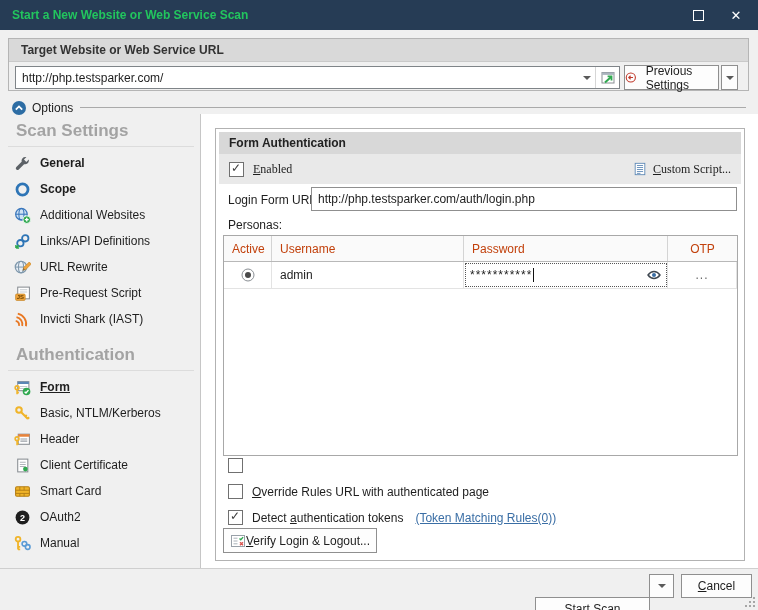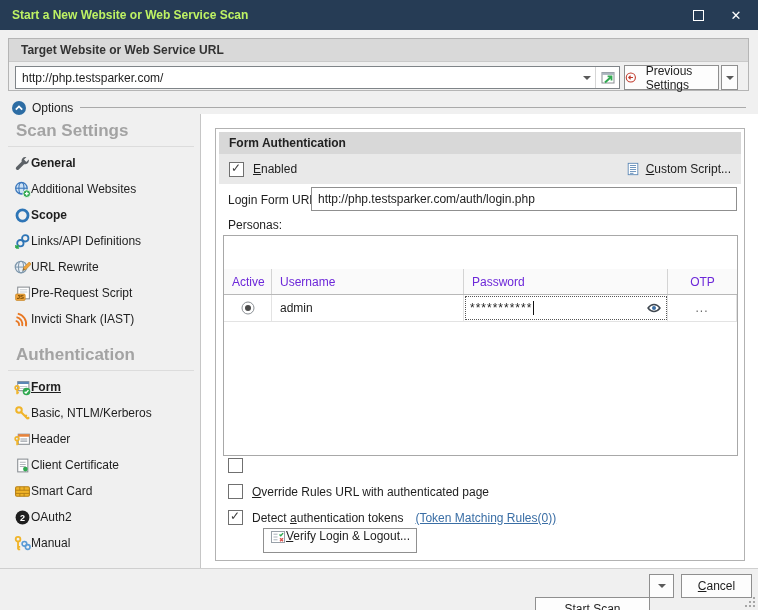--- a/index.html
+++ b/index.html
@@ -2,21 +2,21 @@
 <html><head>
 <meta charset="utf-8">
 <style>
   html,body{margin:0;padding:0;}
   body{width:758px;height:610px;font-family:"Liberation Sans",sans-serif;font-size:12px;color:#1e1e1e;}
   .window{position:relative;width:758px;height:610px;background:#f0f0f0;overflow:hidden;}
   .u{text-decoration:underline;}
 
   
   .titlebar{position:absolute;left:0;top:0;width:758px;height:30px;background:#263c55;}
-  .title{position:absolute;left:12px;top:0;line-height:30px;font-weight:bold;color:#bef264;font-size:12px;}
+  .title{position:absolute;left:12px;top:0;line-height:30px;font-weight:bold;color:#22c55e;font-size:12px;}
   .tb-btn{position:absolute;top:0;width:36px;height:30px;display:flex;align-items:center;justify-content:center;color:#fff;cursor:default;}
   .btn-max{right:42px;}
   .btn-close{right:4px;font-size:13px;}
   .max-square{width:9px;height:9px;border:1px solid #fff;}
 
   
   .target-box{position:absolute;left:8px;top:38px;width:741px;height:53px;border:1px solid #b5b5b5;background:#f0f0f0;box-sizing:border-box;}
   .target-head{height:22px;background:#d9d9d9;border-bottom:1px solid #c9c9c9;font-weight:bold;color:#333;line-height:22px;padding-left:12px;}
   .url-combo{position:absolute;left:6px;top:27px;width:605px;height:23px;background:#fff;border:1px solid #7f8488;box-sizing:border-box;display:flex;align-items:center;}
   .url-input{flex:1;border:none;outline:none;font:12px "Liberation Sans",sans-serif;padding:0 0 0 6px;background:transparent;color:#1e1e1e;}
@@ -31,60 +31,60 @@
   .options-line{position:absolute;left:80px;top:107px;width:666px;height:1px;background:#aaaaaa;}
 
   
   .content-bg{position:absolute;left:201px;top:114px;width:557px;height:454px;background:#fff;}
   .v-divider{position:absolute;left:200px;top:114px;width:1px;height:454px;background:#c6c6c6;}
 
   
   .sidebar{position:absolute;left:8px;top:118px;width:190px;}
   .side-header{font-weight:bold;color:#a3a3a3;font-size:17px;padding:3px 0 5px 8px;}
   .side-rule{height:1px;background:#dcdcdc;margin:0 4px 3px 0;}
-  .side-item{height:26px;display:flex;align-items:center;padding-left:6px;cursor:default;}
+  .side-item{height:26px;display:flex;align-items:center;padding-left:6px;gap:9px;cursor:default;}
   .side-item svg{flex:none;}
   .bold .lbl{font-weight:bold;}
   .selected .lbl{font-weight:bold;text-decoration:underline;}
   .auth-gap{height:10px;}
 
   
   .panel{position:absolute;left:215px;top:128px;width:530px;height:433px;border:1px solid #b2b2b2;background:#fff;box-sizing:border-box;}
   .panel-head{position:absolute;left:3px;top:3px;right:3px;height:22px;background:#d8d8d8;font-weight:bold;line-height:22px;padding-left:10px;color:#222;}
-  .enabled-row{position:absolute;left:3px;top:25px;right:3px;height:30px;background:#e9e9e9;display:flex;align-items:center;padding:0 10px;box-sizing:border-box;}
+  .enabled-row{position:absolute;left:3px;top:25px;right:3px;height:30px;background:#e9e9e9;display:flex;align-items:center;padding:0 10px;box-sizing:border-box;font-family:Liberation Serif, serif;}
   .checkbox{width:15px;height:15px;background:#fff;border:1px solid #707070;box-sizing:border-box;position:relative;flex:none;}
   .checkbox.checked::after{content:"✓";position:absolute;left:1px;top:-1px;font-size:12px;line-height:13px;color:#3f3f3f;}
   .cb-label{margin-left:9px;}
   .custom-script{margin-left:auto;display:flex;align-items:center;gap:6px;}
   .login-label{position:absolute;left:12px;top:64px;}
   .login-input{position:absolute;left:95px;top:58px;width:426px;height:24px;border:1px solid #8f8f8f;box-sizing:border-box;font:12px "Liberation Sans",sans-serif;padding-left:6px;color:#1e1e1e;background:#fff;}
   .personas-label{position:absolute;left:12px;top:89px;}
   .grid{position:absolute;left:7px;top:106px;width:515px;height:221px;border:1px solid #a8a8a8;box-sizing:border-box;background:#fff;}
-  .grid-head{display:flex;height:25px;border-bottom:1px solid #b8b8b8;background:#fafafa;color:#6d28d9;margin-top:33px;}
+  .grid-head{display:flex;height:25px;border-bottom:1px solid #b8b8b8;background:#fafafa;color:#c2410c;}
   .gc{box-sizing:border-box;border-right:1px solid #d4d4d4;display:flex;align-items:center;padding-left:8px;}
   .col-active{width:48px;}
   .col-user{width:192px;}
   .col-pass{width:204px;}
   .col-otp{width:69px;border-right:none;justify-content:center;padding-left:0;}
   .grid-row{display:flex;height:26px;border-bottom:1px solid #e3e3e3;}
   .cell{box-sizing:border-box;border-right:1px solid #e3e3e3;display:flex;align-items:center;}
   .cell.col-active{justify-content:center;padding-left:0;}
   .cell.col-user{padding-left:8px;}
   .cell.col-pass{outline:1px dotted #555;outline-offset:-2px;position:relative;padding-left:6px;letter-spacing:1px;}
   .caret{width:1px;height:14px;background:#111;margin-left:1px;}
   .eye{position:absolute;right:5px;top:5px;}
   .cell.col-otp{color:#666;letter-spacing:1px;}
 
   .cb-row{position:absolute;left:12px;display:flex;align-items:center;}
   .cb-row .lbl{margin-left:9px;}
   .row-interactive{top:329px;}
   .row-override{top:355px;}
   .row-detect{top:381px;}
   .token-link{margin-left:12px;color:#3a6ea5;text-decoration:underline;}
-  .verify-btn{position:absolute;left:7px;top:399px;width:154px;height:25px;background:#fdfdfd;border:1px solid #8f8f8f;box-sizing:border-box;display:flex;align-items:flex-start;justify-content:center;margin-left:40px;}
+  .verify-btn{position:absolute;left:7px;top:399px;width:154px;height:25px;background:#fdfdfd;border:1px solid #8f8f8f;box-sizing:border-box;display:flex;align-items:center;justify-content:center;}
 
   
   .bottom-sep{position:absolute;left:0;top:568px;width:758px;height:1px;background:#cfcfcf;}
   .btn{position:absolute;background:#fdfdfd;border:1px solid #8f8f8f;box-sizing:border-box;display:flex;align-items:center;justify-content:center;}
   .start-scan{left:535px;top:597px;width:115px;height:24px;}
   .start-arrow{left:649px;top:574px;width:25px;height:24px;}
   .cancel-btn{left:681px;top:574px;width:71px;height:24px;}
   .grip{position:absolute;right:3px;bottom:3px;width:12px;height:12px;}
   .grip i{position:absolute;width:2px;height:2px;background:#a6a6a6;}
 </style>
@@ -146,35 +146,35 @@
   <div class="sidebar">
     <div class="side-header">Scan Settings</div>
     <div class="side-rule"></div>
 
     <div class="side-item bold">
       <svg width="17" height="17" viewBox="0 0 16 16">
         <path d="M10.7 1.8a3.6 3.6 0 0 0-3.5 4.5l-5 5a1.6 1.6 0 0 0 2.3 2.3l5-5a3.6 3.6 0 0 0 4.5-3.5c0-.3 0-.6-.1-.9L11.6 6.5 9.4 4.3l2.3-2.4c-.3-.1-.6-.1-1-.1z" fill="#5c6166"></path>
       </svg>
       <span class="lbl">General</span>
     </div>
+    <div class="side-item bold">
+      <svg width="17" height="17" viewBox="0 0 16 16">
+        <circle cx="8" cy="8" r="5.2" fill="none" stroke="#2e75b6" stroke-width="2.6"></circle>
+      </svg>
+      <span class="lbl">Scope</span>
+    </div>
     <div class="side-item">
       <svg width="17" height="17" viewBox="0 0 16 16">
         <circle cx="7" cy="6.8" r="5.4" fill="#cfe3f5" stroke="#3a77bc" stroke-width="1.2"></circle>
         <ellipse cx="7" cy="6.8" rx="2.4" ry="5.4" fill="none" stroke="#3a77bc" stroke-width="1"></ellipse>
         <path d="M1.6 6.8h10.8" stroke="#3a77bc" stroke-width="1"></path>
         <circle cx="12" cy="11.9" r="3.6" fill="#2fa84f" stroke="#fff" stroke-width="0.8"></circle>
         <path d="M12 10.1v3.6M10.2 11.9h3.6" stroke="#fff" stroke-width="1.3"></path>
       </svg>
       <span class="lbl">Additional Websites</span>
-    </div>
-    <div class="side-item bold">
-      <svg width="17" height="17" viewBox="0 0 16 16">
-        <circle cx="8" cy="8" r="5.2" fill="none" stroke="#2e75b6" stroke-width="2.6"></circle>
-      </svg>
-      <span class="lbl">Scope</span>
     </div>
     <div class="side-item">
       <svg width="17" height="17" viewBox="0 0 16 16">
         <g fill="none" stroke="#2e75b6" stroke-width="1.7">
           <circle cx="10.6" cy="5" r="3"></circle>
             <circle cx="6" cy="9.6" r="3"></circle>
             <path d="M8.9 6.7l-1.2 1.2"></path>
         </g>
         <path d="M1.8 14.2v-3M1.8 14.2h3M1.8 14.2l2.8-2.8" stroke="#2fa84f" stroke-width="1.4" fill="none"></path>
       </svg>

